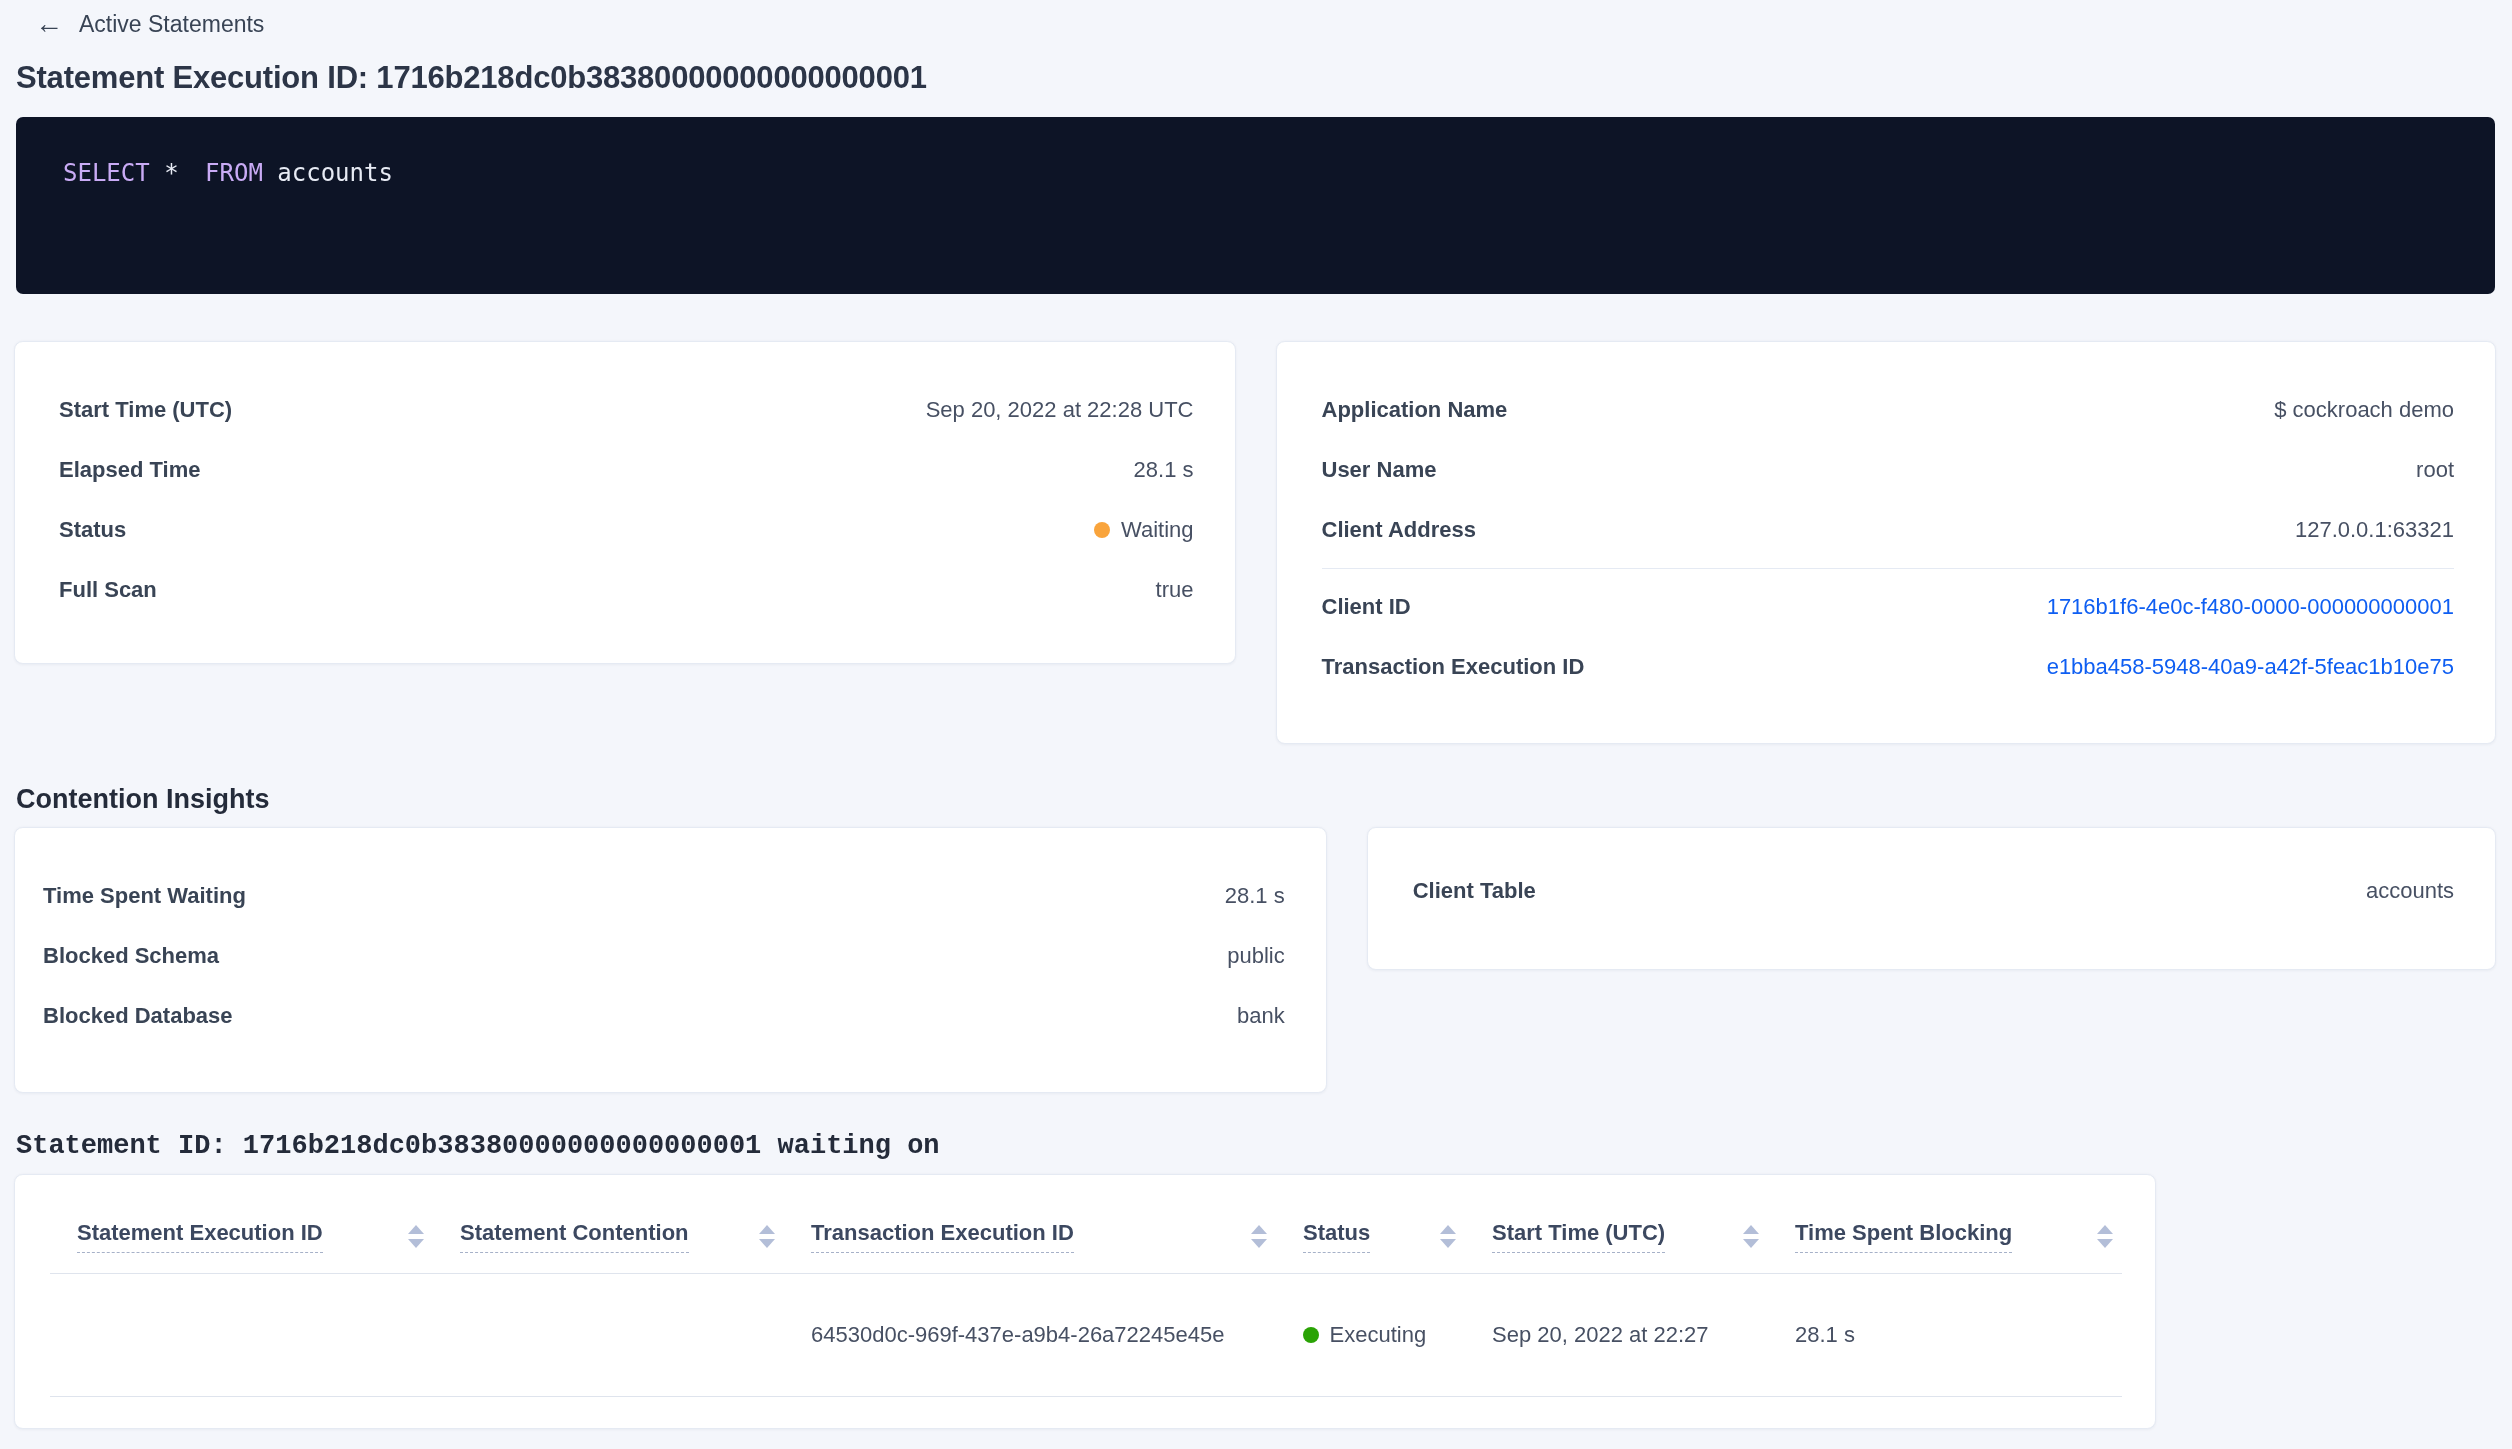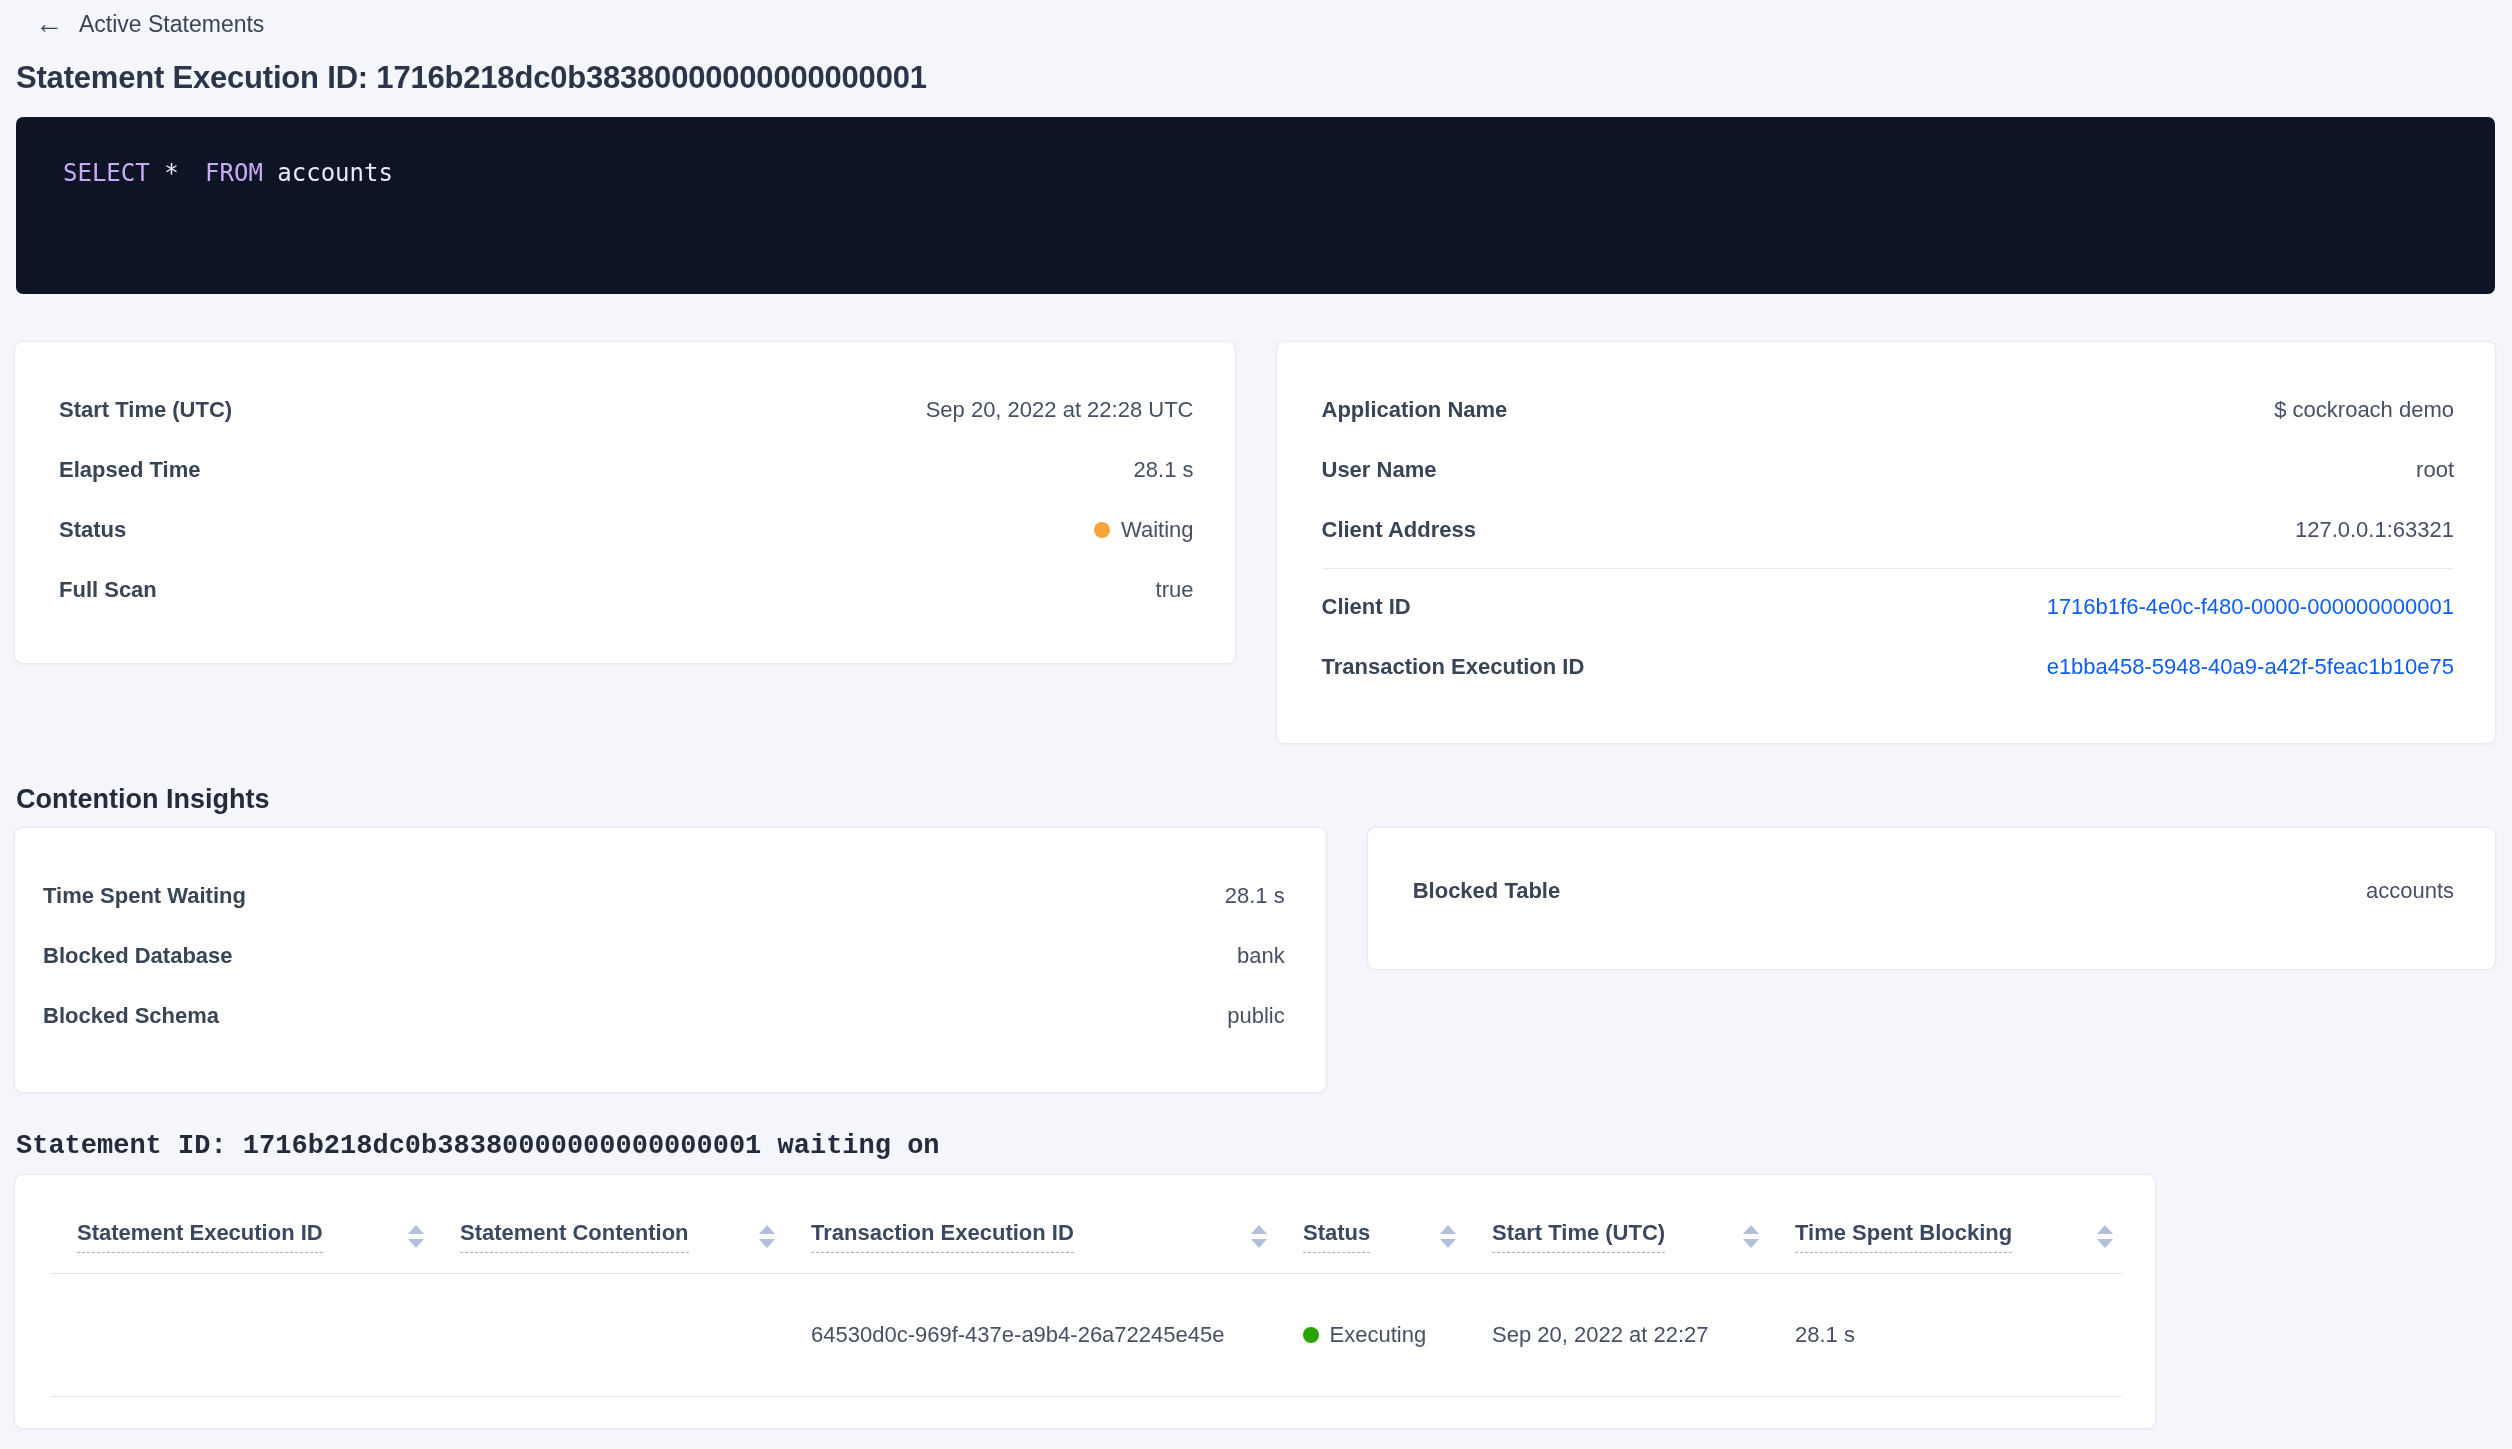--- a/index.html
+++ b/index.html
@@ -150,32 +150,32 @@
 <div class="section-heading">Contention Insights</div>
 
 <div class="cards-row contention">
 
   <div class="card cont-left">
     <div class="kv">
       <span class="k">Time Spent Waiting</span>
       <span class="v">28.1 s</span>
     </div>
     <div class="kv">
+      <span class="k">Blocked Schema</span>
+      <span class="v">public</span>
+    </div>
+    <div class="kv">
       <span class="k">Blocked Database</span>
       <span class="v">bank</span>
     </div>
-    <div class="kv">
-      <span class="k">Blocked Schema</span>
-      <span class="v">public</span>
-    </div>
   </div>
 
   <div class="card cont-right">
     <div class="kv">
-      <span class="k">Blocked Table</span>
+      <span class="k">Client Table</span>
       <span class="v">accounts</span>
     </div>
   </div>
 
 </div>
 
 <div class="section-heading waiting-on">Statement ID: 1716b218dc0b38380000000000000001 waiting on</div>
 
 <div class="card table-card">
   <table>

